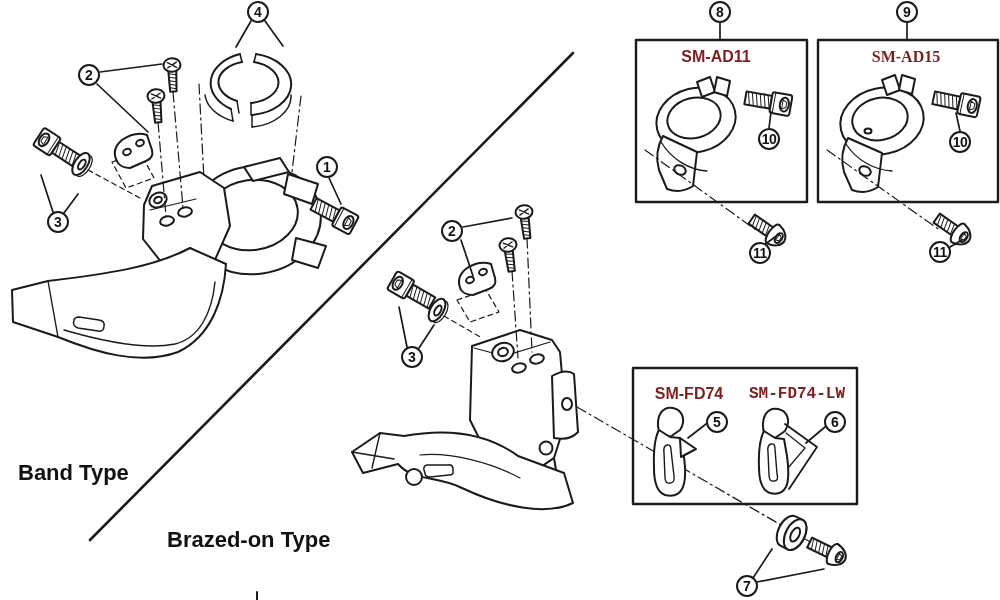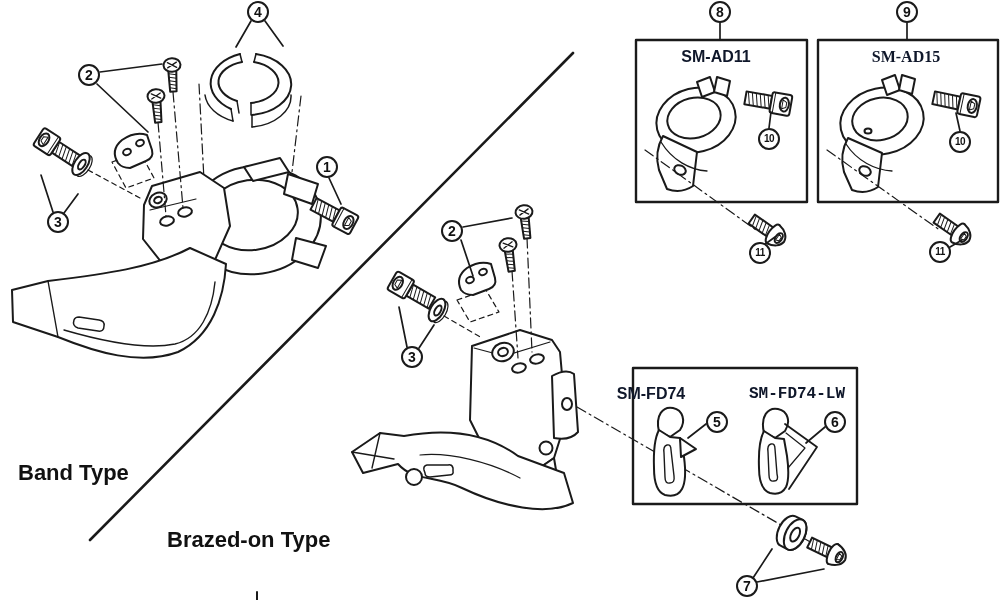--- a/index.html
+++ b/index.html
@@ -7,28 +7,28 @@
     position:relative; width:1000px; height:600px; background:#ffffff;
     overflow:hidden; font-family:"Liberation Sans", sans-serif;
   }
   .stage svg { position:absolute; left:0; top:0; }
   .co {
     position:absolute; width:22px; height:22px; box-sizing:border-box;
     border:2px solid #1a1a1a; border-radius:50%; background:#fff;
     font:700 14px/18px "Liberation Sans", sans-serif; text-align:center; color:#111;
     z-index:3;
   }
-  .co.small { font-size:10px; letter-spacing:-0.5px; }
+  .co.small { font-size:14px; letter-spacing:-0.5px; }
   .type-label {
     position:absolute; font:700 22px/24px "Liberation Sans", sans-serif;
     color:#111; white-space:nowrap; z-index:2;
   }
   .part-label {
     position:absolute; transform:translateX(-50%);
-    font:700 16px/18px "Liberation Sans", sans-serif; color:#0f172a; white-space:nowrap; z-index:2;
+    font:700 16px/18px "Liberation Sans", sans-serif; color:#7f1d1d; white-space:nowrap; z-index:2;
   }
 </style>
 </head>
 <body>
 
 <div class="stage">
 
 <svg width="1000" height="600" viewBox="0 0 1000 600" fill="none" stroke="#1a1a1a" stroke-width="2" stroke-linejoin="round" stroke-linecap="round">
 
   <defs>
@@ -234,21 +234,21 @@
   <g>
     <path stroke-width="2" d="M 257,592 L 257,600"></path>
   </g>
 </svg>
 
 <div class="type-label" style="left:167px; top:528px;">Brazed-on Type</div>
 <div class="type-label" style="left:18px; top:461px;">Band Type</div>
 
 <div class="part-label" style="left:716px; top:48px;">SM-AD11</div>
 <div class="part-label" style="left:906px; top:48px;font-family:Liberation Serif, serif;">SM-AD15</div>
-<div class="part-label" style="left:651px; top:385px;">SM-FD74</div>
+<div class="part-label" style="left:689px; top:385px;">SM-FD74</div>
 <div class="part-label" style="left:797px; top:385px;font-family:Liberation Mono, monospace;">SM-FD74-LW</div>
 
 <div class="co" style="left:316px; top:156px;">1</div>
 <div class="co" style="left:78px;  top:64px;">2</div>
 <div class="co" style="left:47px;  top:211px;">3</div>
 <div class="co" style="left:247px; top:1px;">4</div>
 <div class="co" style="left:441px; top:220px;">2</div>
 <div class="co" style="left:401px; top:346px;">3</div>
 <div class="co" style="left:706px; top:411px;">5</div>
 <div class="co" style="left:824px; top:411px;">6</div>

